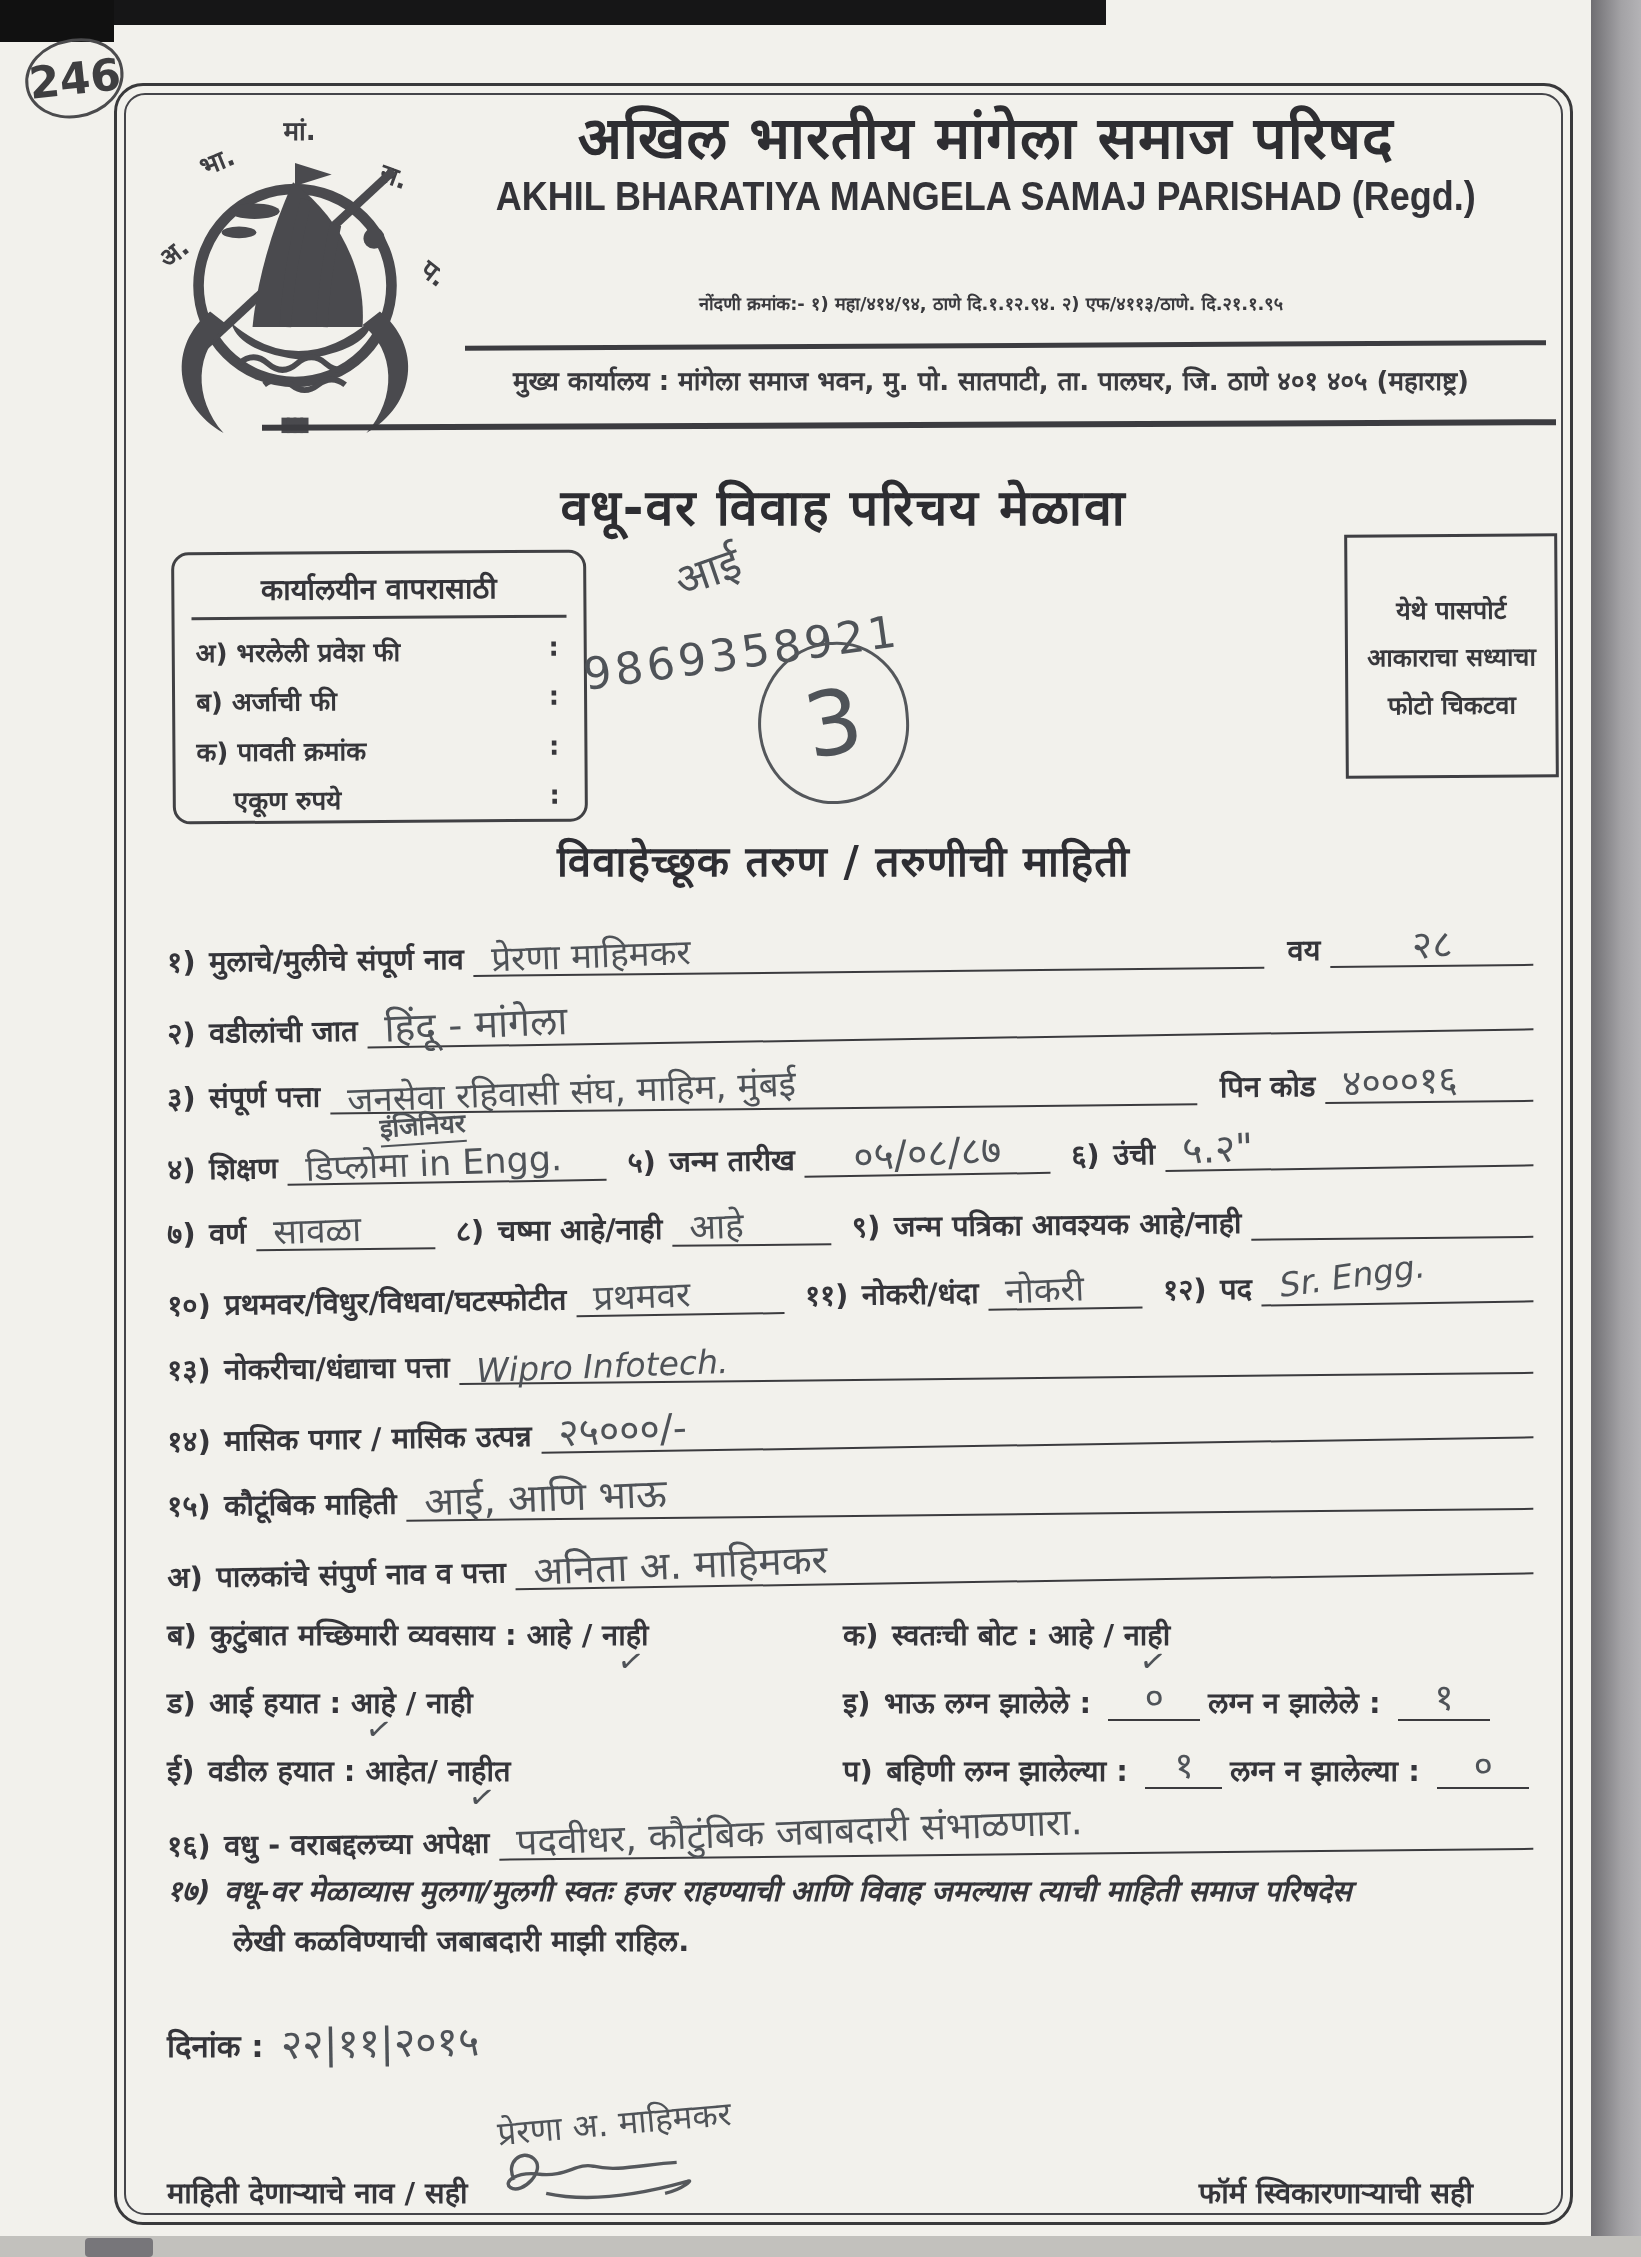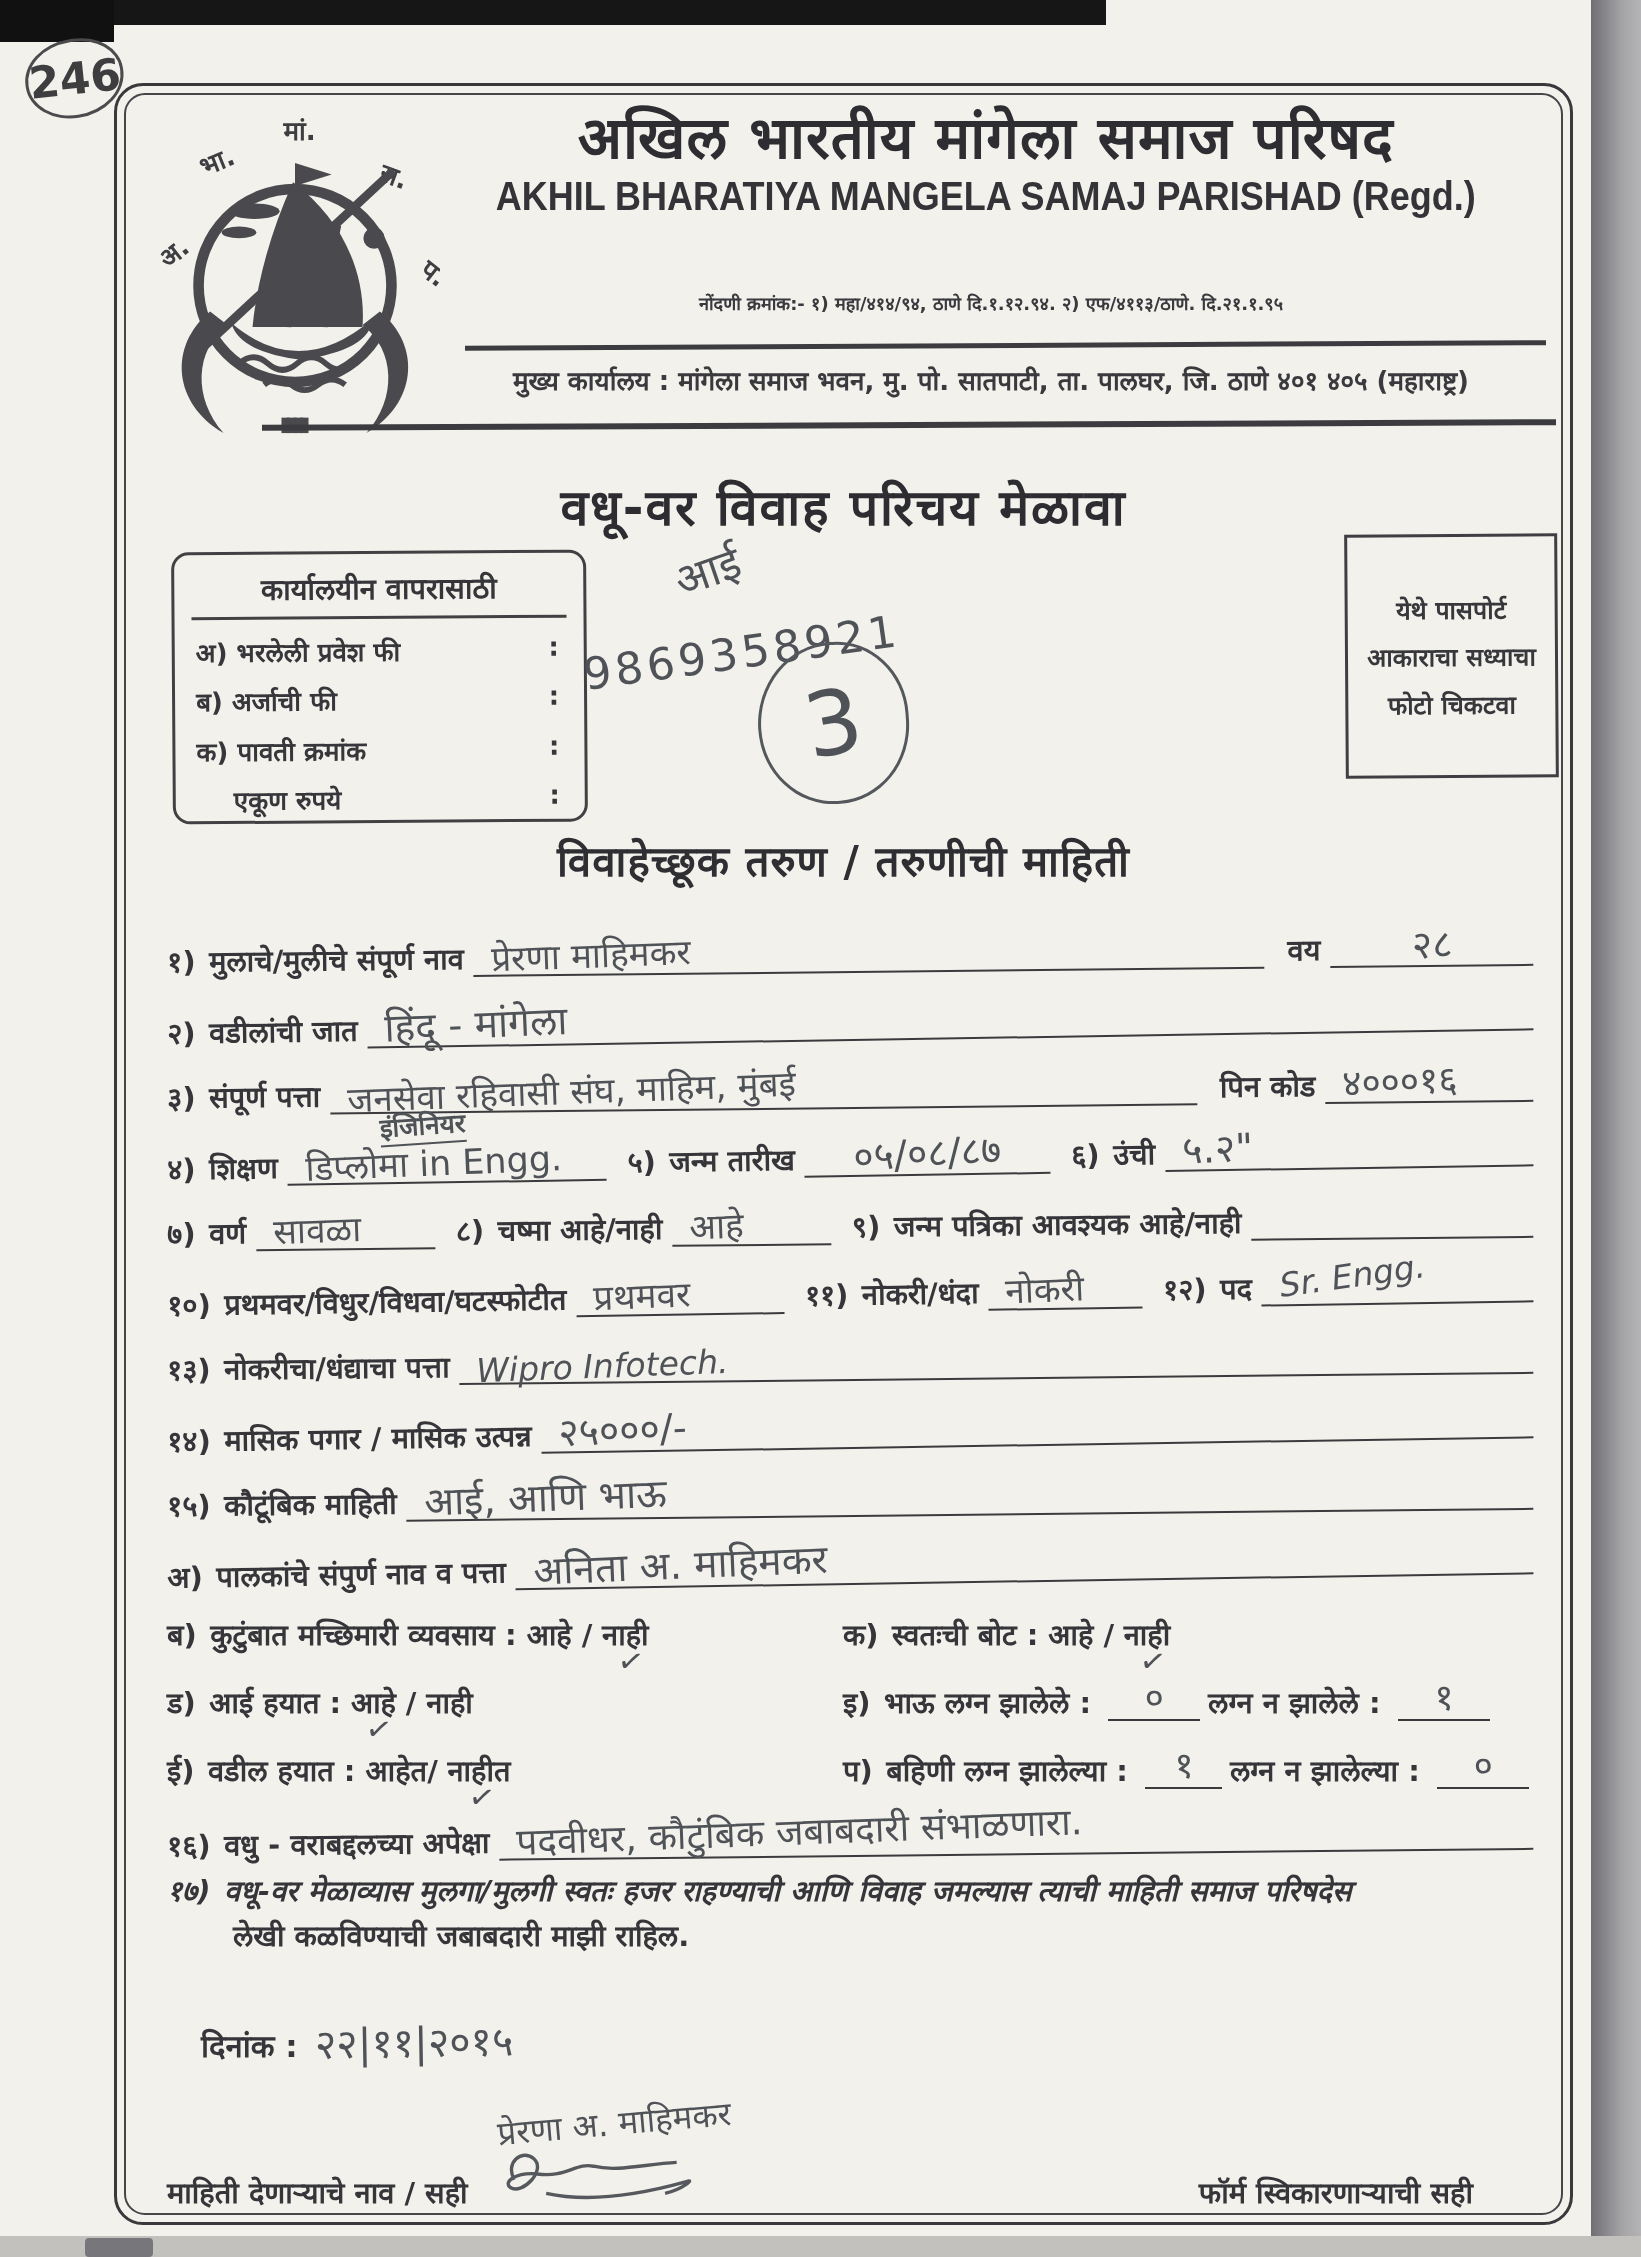--- a/index.html
+++ b/index.html
@@ -89,23 +89,23 @@
   .tilt-b{transform:rotate(-0.9deg);}
 
   .opt{position:relative;display:inline-block;font-family:Liberation Serif, serif;}
   .opt .tick{position:absolute;left:34%;top:29px;font-size:31px;font-weight:400;color:#4f5358;transform:rotate(10deg);}
   .half-l{flex:0 0 676px;display:flex;align-items:flex-end;}
   .half-r{flex:1 1 auto;display:flex;align-items:flex-end;}
   .shortline{flex:0 0 92px;border-bottom:2.9px solid #3b3b3e;position:relative;height:39px;margin:0 7.7px;}
   .shortline .hw{position:absolute;left:50%;bottom:-1.9px;font-size:37px;transform:translateX(-50%) rotate(-4deg);}
 
   .decl-line1{display:flex;align-items:flex-end;height:52px;font-size:29px;font-weight:bold;font-style:italic;}
-  .decl-line2{height:50px;display:flex;align-items:center;padding-left:66px;font-size:29px;font-weight:bold;}
-
-  .date-row{position:absolute;left:50px;top:1927px;display:flex;align-items:baseline;font-size:31px;font-weight:bold;margin-left:34px;}
+  .decl-line2{height:50px;display:flex;align-items:flex-end;padding-left:66px;font-size:29px;font-weight:bold;}
+
+  .date-row{position:absolute;left:50px;top:1927px;display:flex;align-items:baseline;font-size:31px;font-weight:bold;}
   .date-row .hw{font-size:41px;margin-left:17.4px;transform:rotate(-1deg);}
 
   .footer-row{position:absolute;left:50px;right:58px;top:1999px;height:126px;display:flex;align-items:flex-end;
     font-size:29px;font-weight:bold;padding-bottom:5.8px;}
   .sig-block{position:relative;width:319px;height:126px;margin-left:25px;flex:0 0 auto;}
   .sig-name{position:absolute;left:3.9px;top:15.4px;font-size:33px;white-space:nowrap;transform:rotate(-5deg);}
   .sig-svg{position:absolute;left:0px;top:54px;}
   .acceptor{margin-left:auto;padding-right:39px;}
   .informant-label{flex:0 0 auto;}
 

